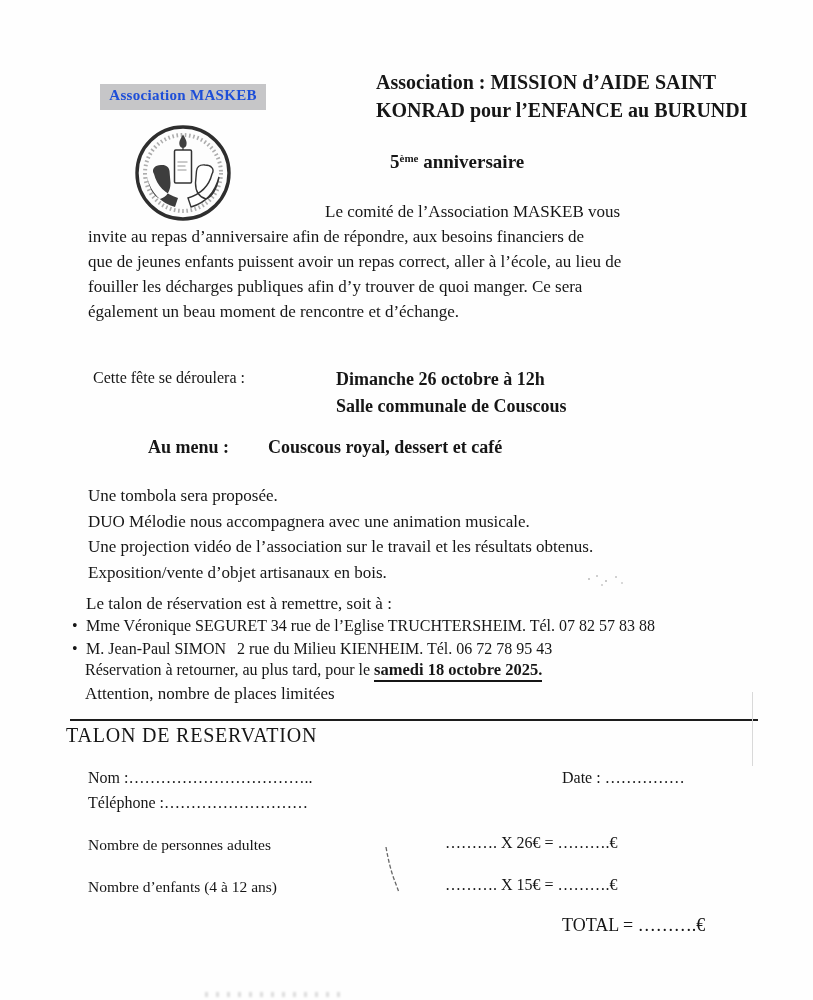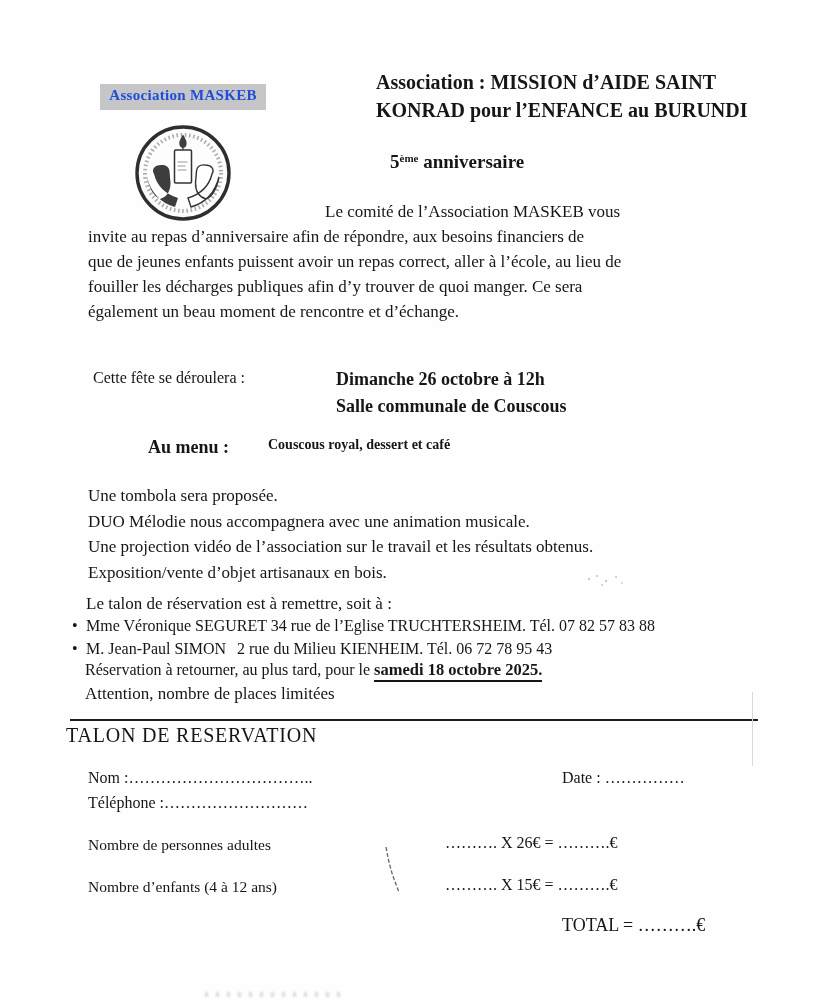--- a/index.html
+++ b/index.html
@@ -18,21 +18,21 @@
   .title{left:332px;top:68px;width:420px;font-size:20px;font-weight:bold;line-height:28px;margin-left:44px;}
   .anniv{left:390px;top:151px;font-size:19px;font-weight:bold;}
   .anniv sup{font-size:11px;vertical-align:6px;}
   
   .intro{left:88px;top:199px;width:652px;font-size:17px;line-height:25px;}
   .intro .l0{margin-left:237px;}
   
   .event-label{left:93px;top:369px;font-size:16px;}
   .event-bold{left:336px;top:366px;font-size:18px;font-weight:bold;line-height:27px;}
   .menu-label{left:148px;top:437px;font-size:18px;font-weight:bold;}
-  .menu-value{left:268px;top:437px;font-size:14px;font-weight:bold;}
+  .menu-value{left:268px;top:437px;font-size:18px;font-weight:bold;}
   
   .activities{left:88px;top:483px;width:660px;font-size:17px;line-height:25.5px;}
   
   .talon-intro{left:86px;top:594px;font-size:17px;}
   .bullet-dot{font-size:16px;}
   .bul1-dot{left:72px;top:617px;}
   .bul2-dot{left:72px;top:640px;}
   .bul1-text{left:86px;top:617px;font-size:16px;}
   .bul2-name{left:86px;top:640px;font-size:16px;text-align:center;}
   .bul2-addr{left:237px;top:640px;font-size:16px;}

